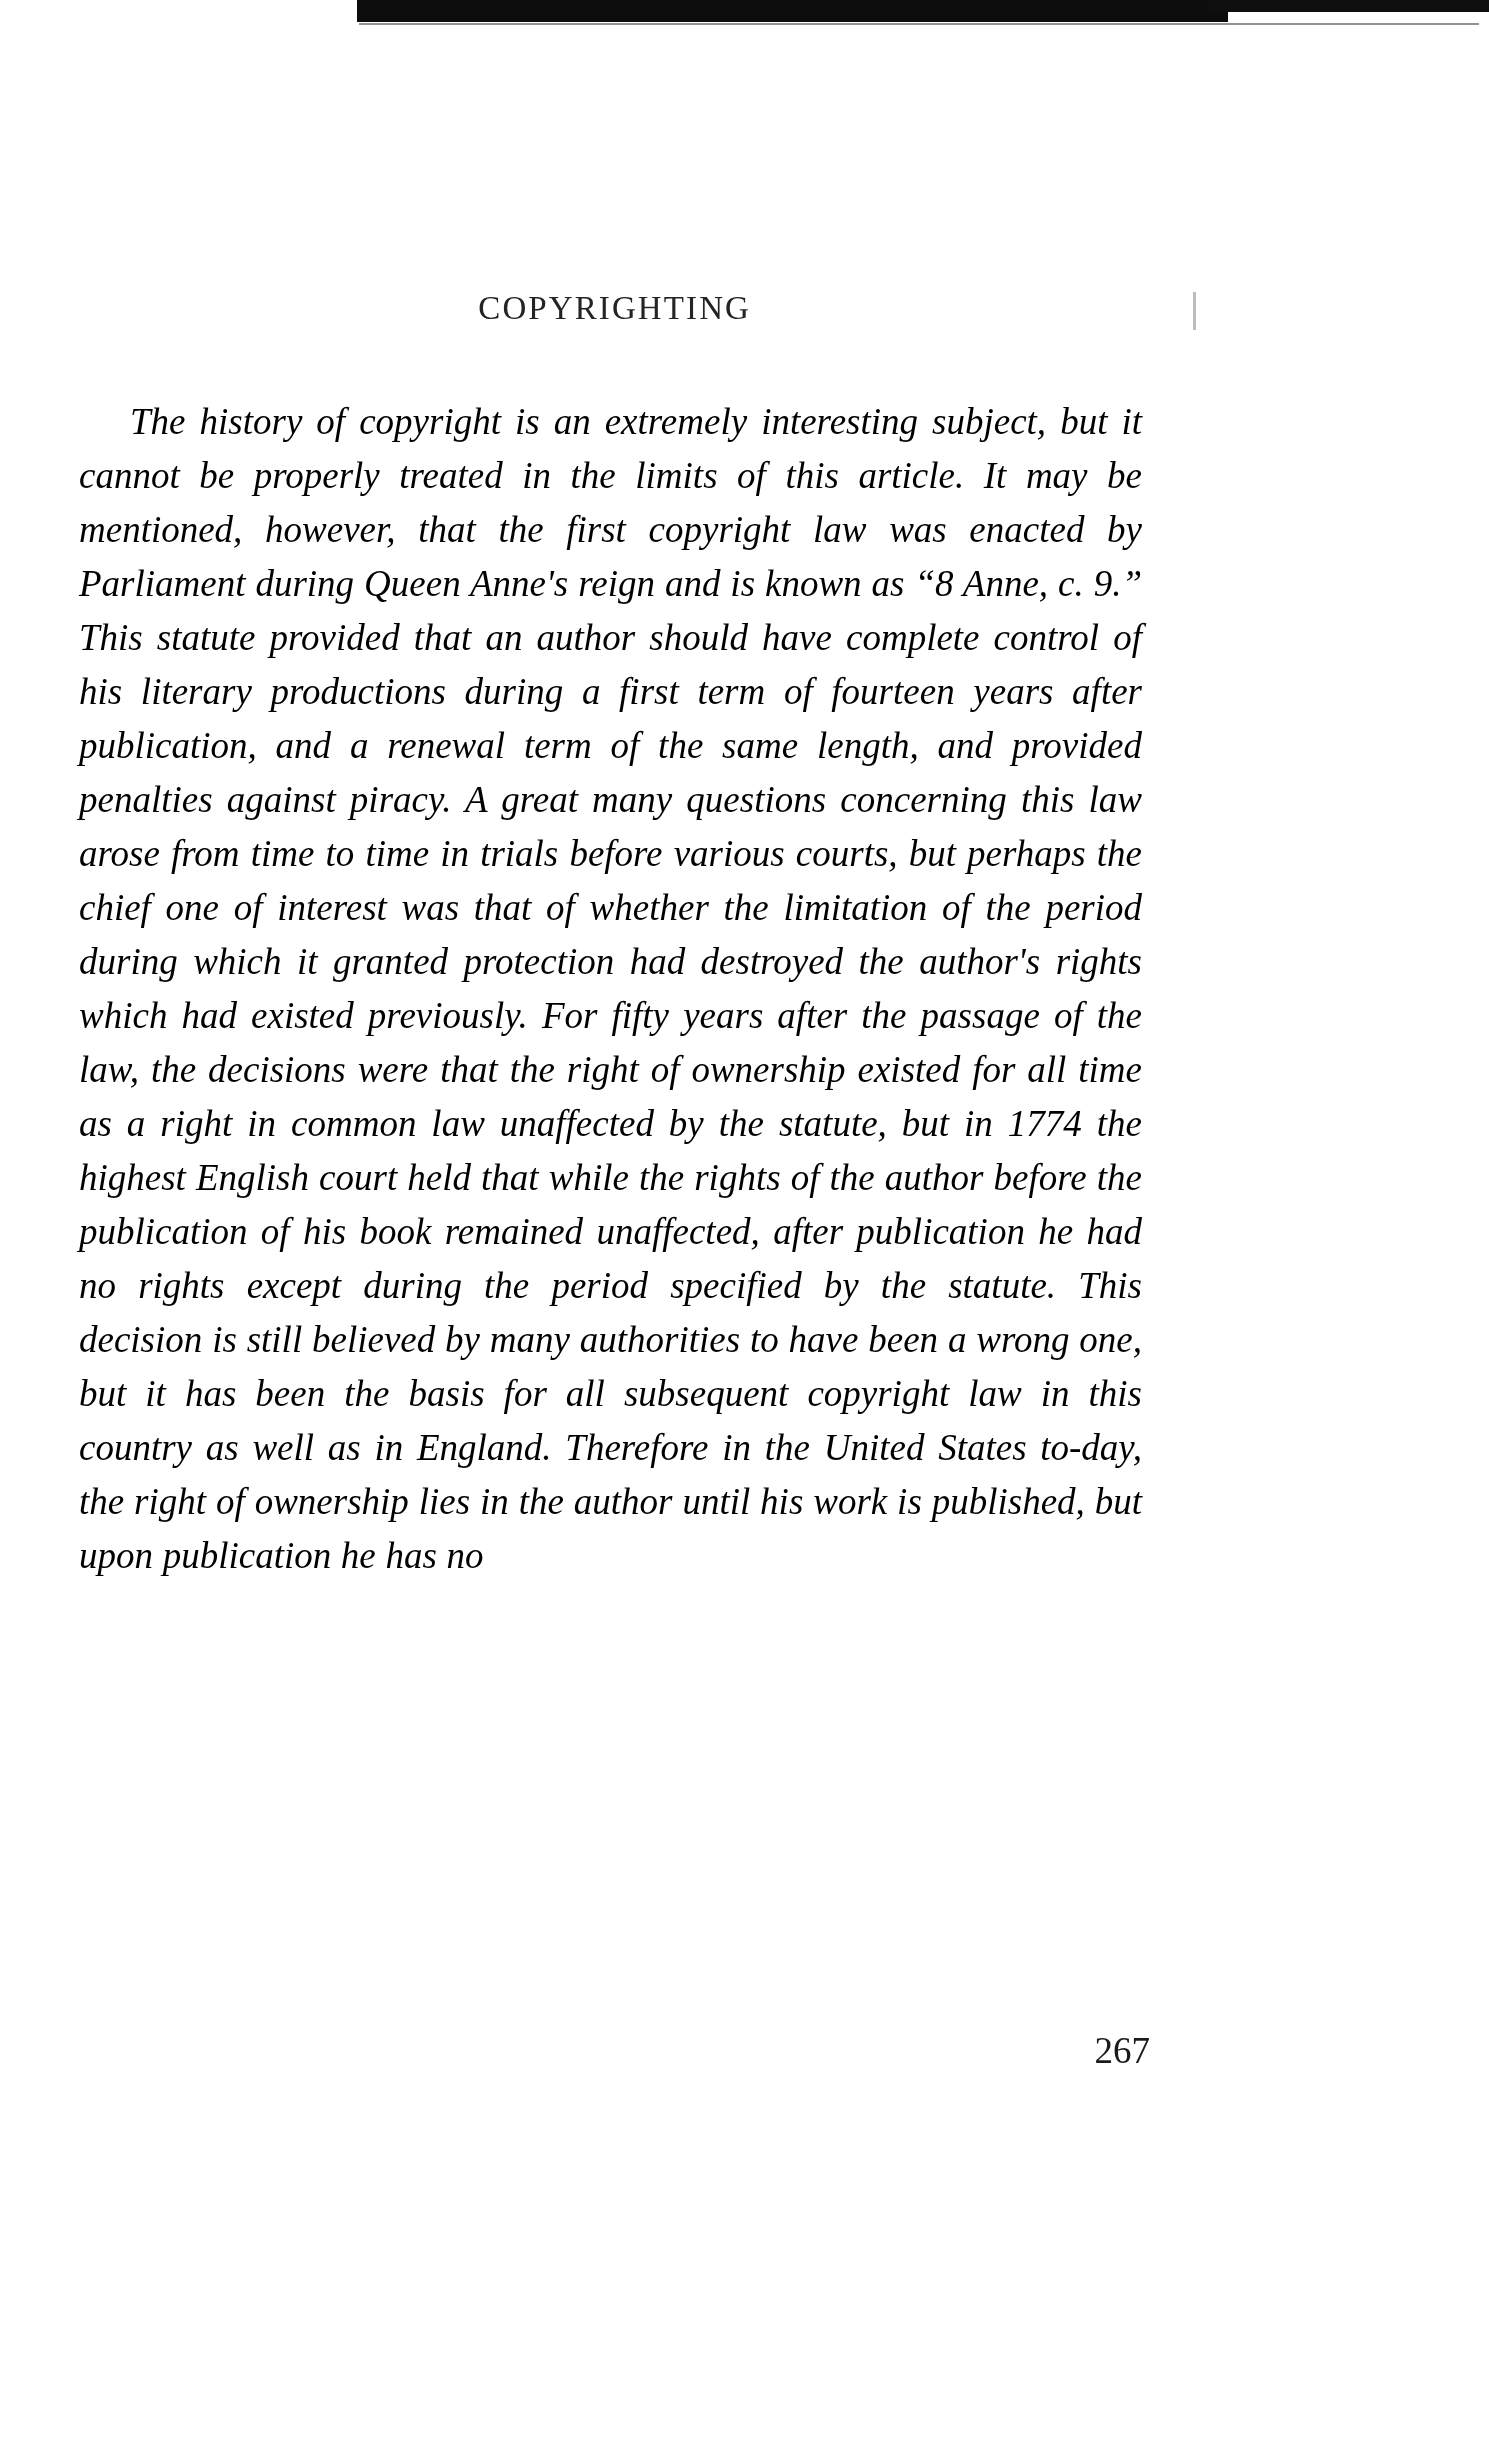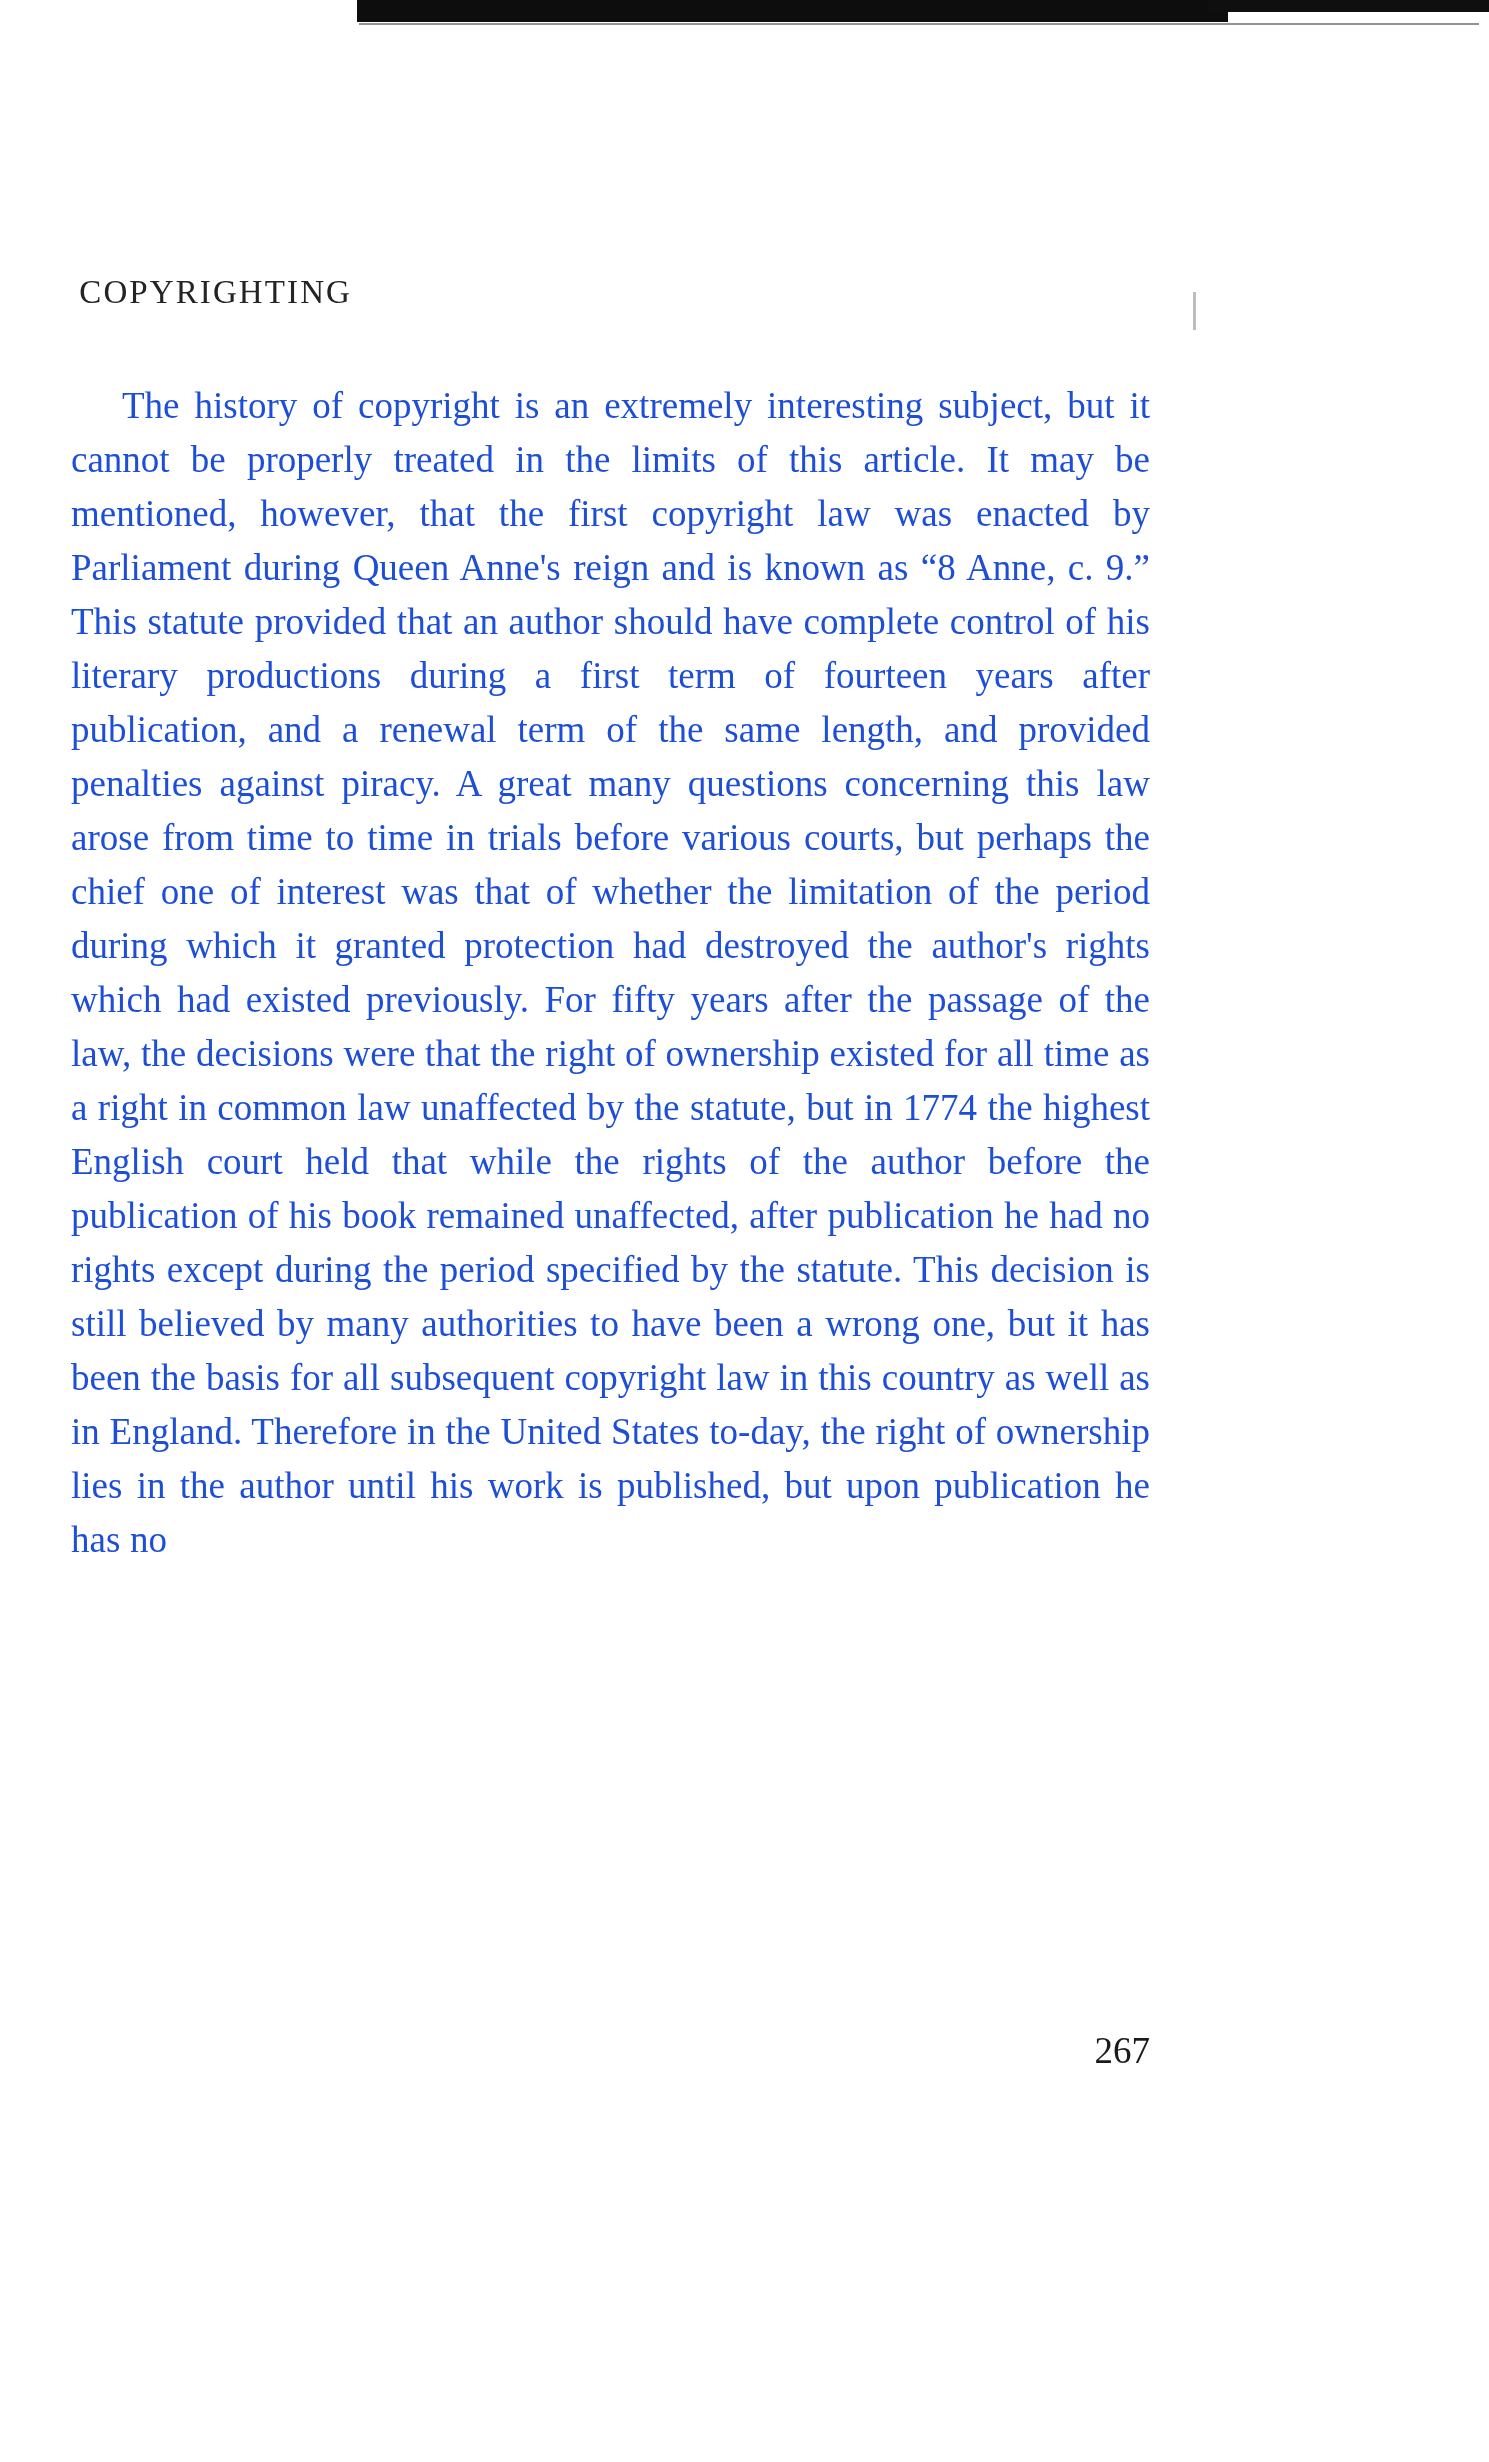--- a/index.html
+++ b/index.html
@@ -52,39 +52,40 @@
   }
 
   .content {
     position: absolute;
     left: 71px;
     top: 274px;
     width: 1079px;
   }
 
   .running-head {
-    text-align: left;
+    text-align: center;
     font-size: 33px;
     letter-spacing: 2.1px;
     font-weight: 400;
     color: #242424;
-    margin: 0 0 68px 0;
+    margin: 16px 0 68px 0;
     padding-left: 8.3px;
   }
 
   .body-text {
     font-size: 37px;
     line-height: 54px;
     text-align: justify;
     text-justify: inter-word;
-    color: #1d4ed8;
-    margin: 0;
+    color: #000000;
+    margin: 8px;
     -webkit-hyphens: none;
     hyphens: none;
     word-spacing: 0.4px;
+    font-style: italic;
   }
   .body-text .indent {
     display: inline-block;
     width: 51px;
   }
 
   .folio {
     position: absolute;
     left: 71px;
     top: 2029px;

